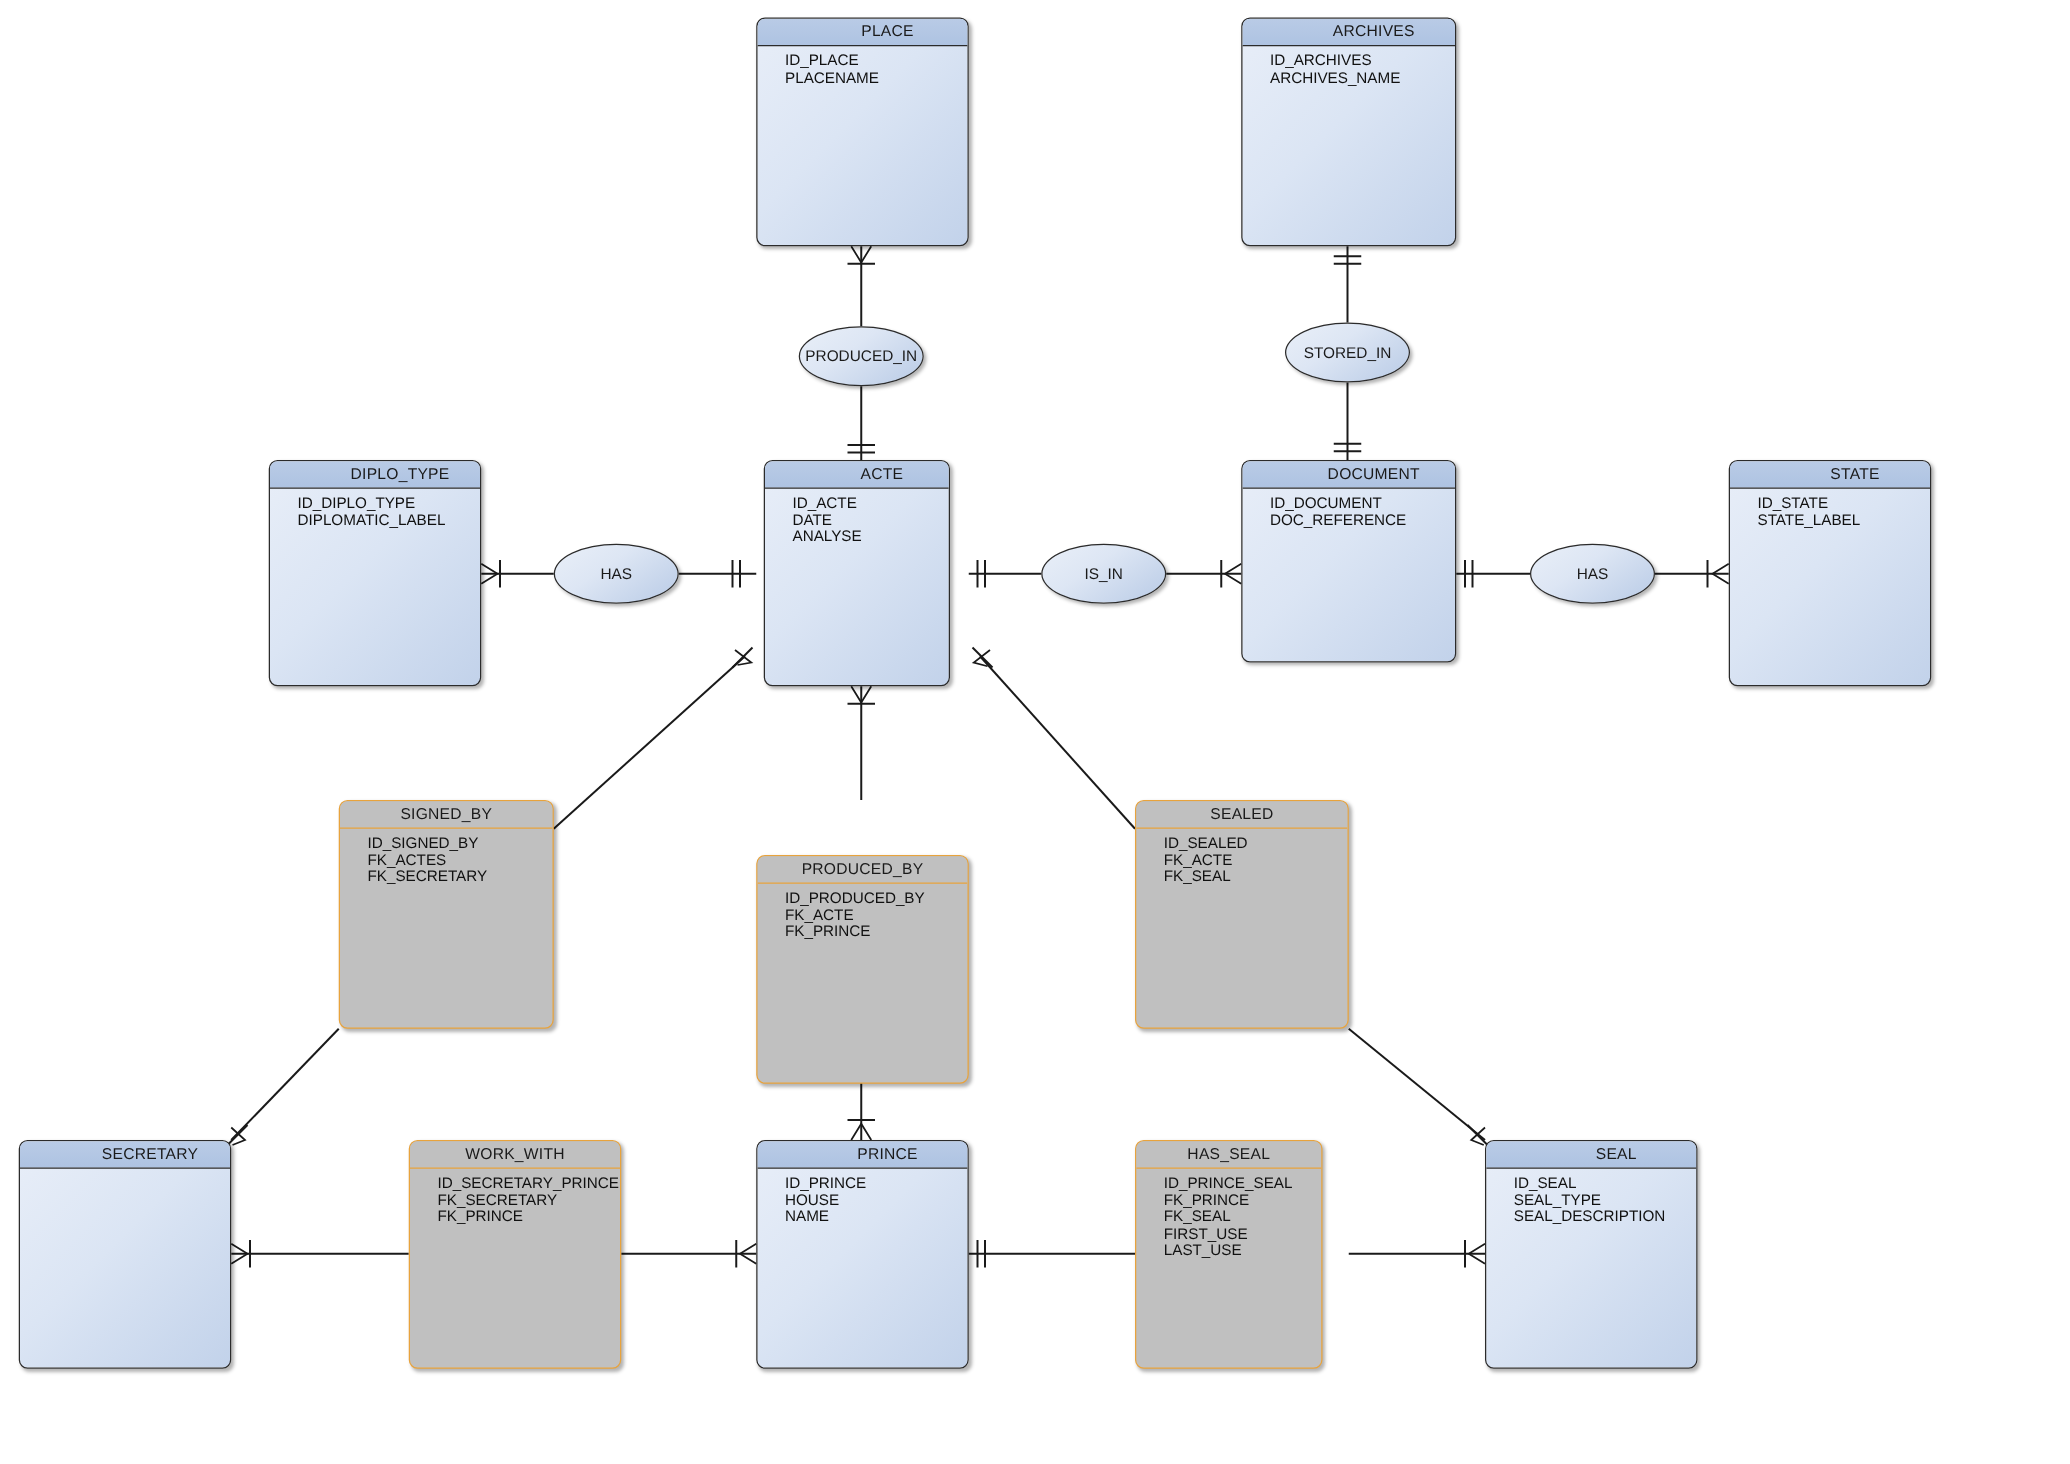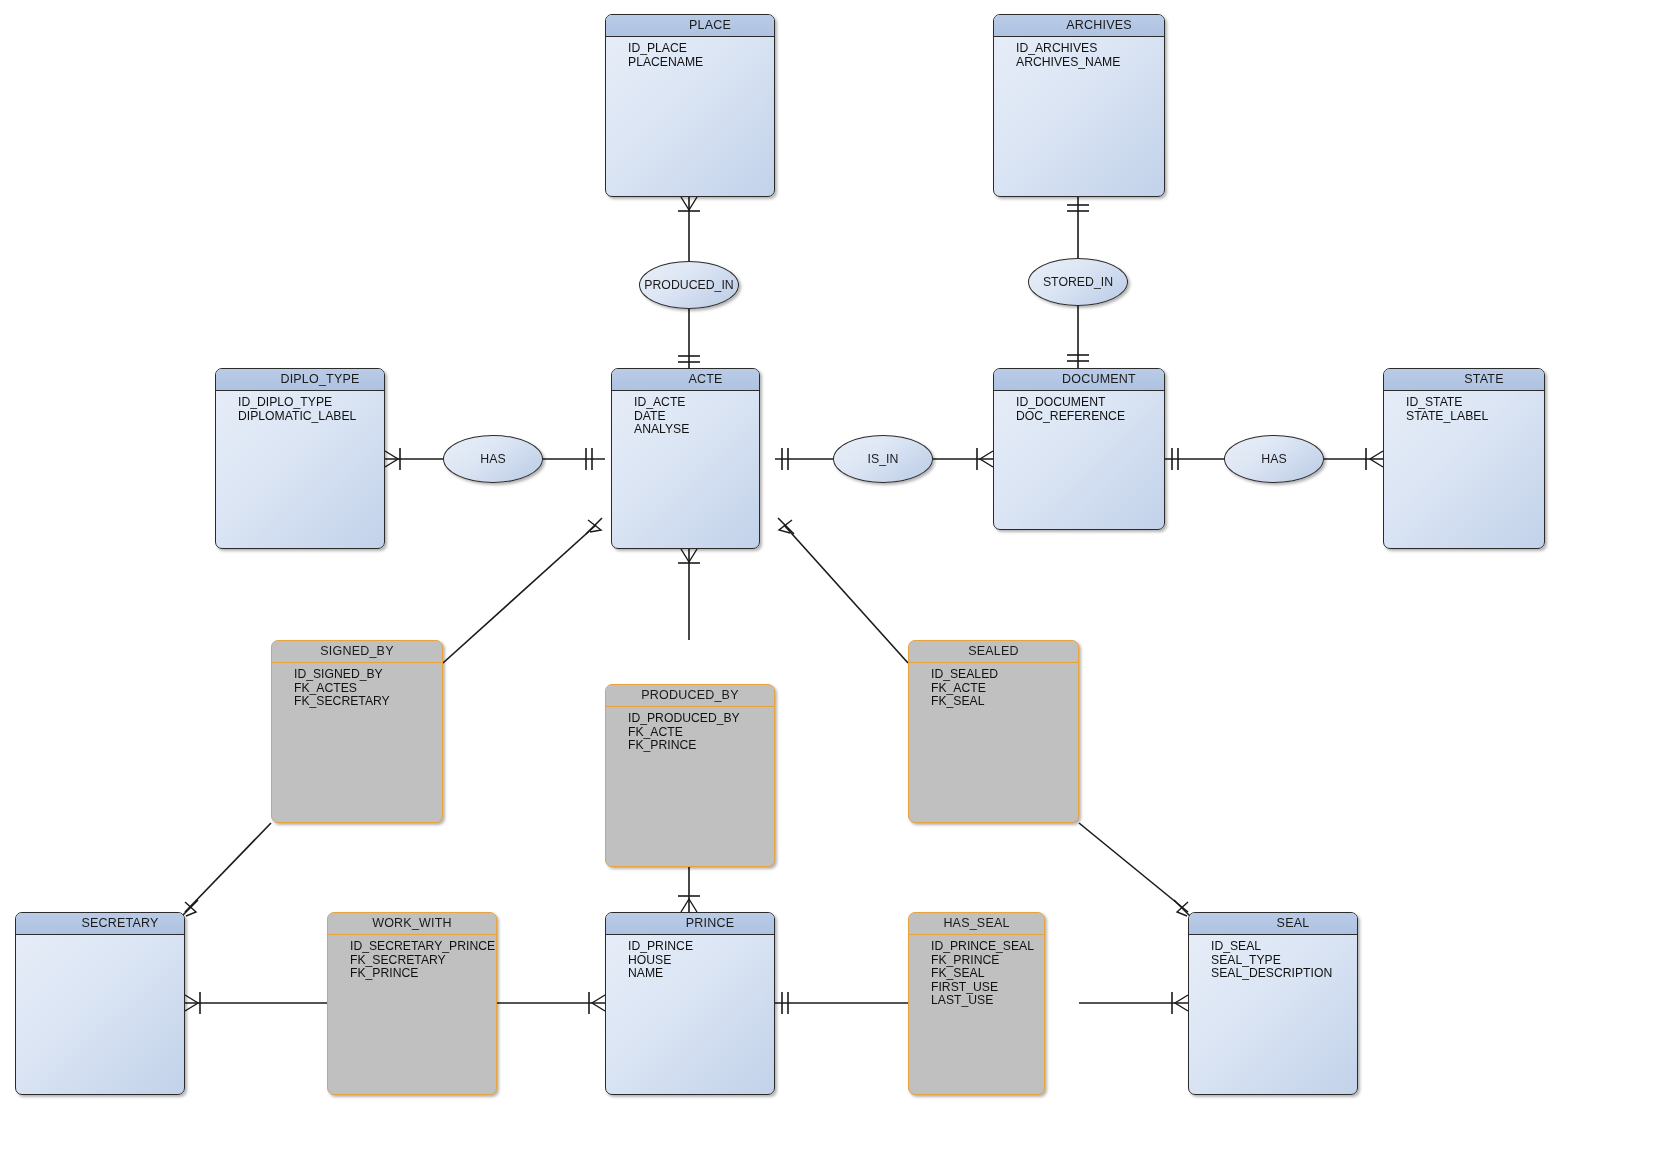--- a/index.html
+++ b/index.html
@@ -256,21 +256,21 @@
         </div>
       </div>
       <div class="entity blue" style="left: 605px; top: 912px; width: 170px; height: 183px;">
         <div class="entity-header">PRINCE</div>
         <div class="entity-attrs">
           <div class="attr">ID_PRINCE</div>
           <div class="attr">HOUSE</div>
           <div class="attr">NAME</div>
         </div>
       </div>
-      <div class="entity gray" style="left: 908px; top: 912px; width: 137px; height: 183px;">
+      <div class="entity gray" style="left: 908px; top: 912px; width: 150px; height: 183px;">
         <div class="entity-header">HAS_SEAL</div>
         <div class="entity-attrs">
           <div class="attr">ID_PRINCE_SEAL</div>
           <div class="attr">FK_PRINCE</div>
           <div class="attr">FK_SEAL</div>
           <div class="attr">FIRST_USE</div>
           <div class="attr">LAST_USE</div>
         </div>
       </div>
       <div class="entity blue" style="left: 1188px; top: 912px; width: 170px; height: 183px;">

